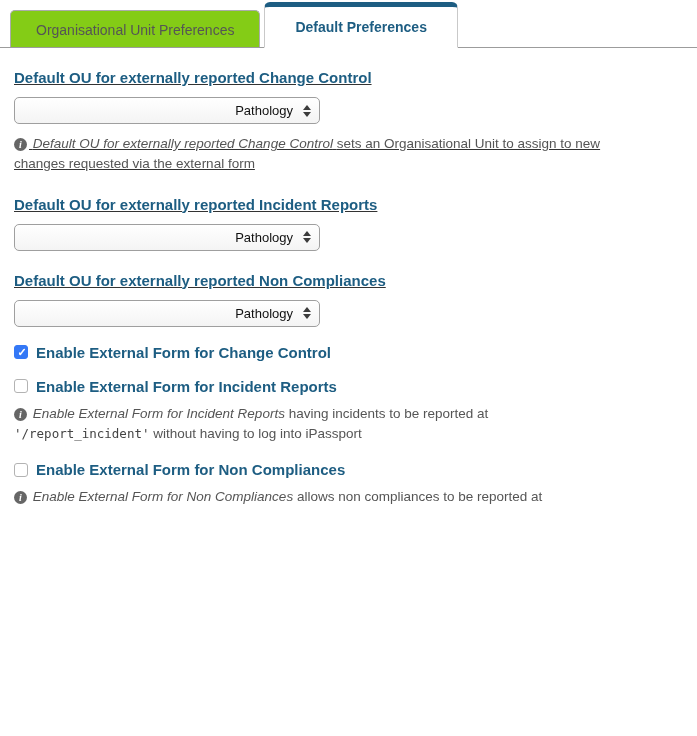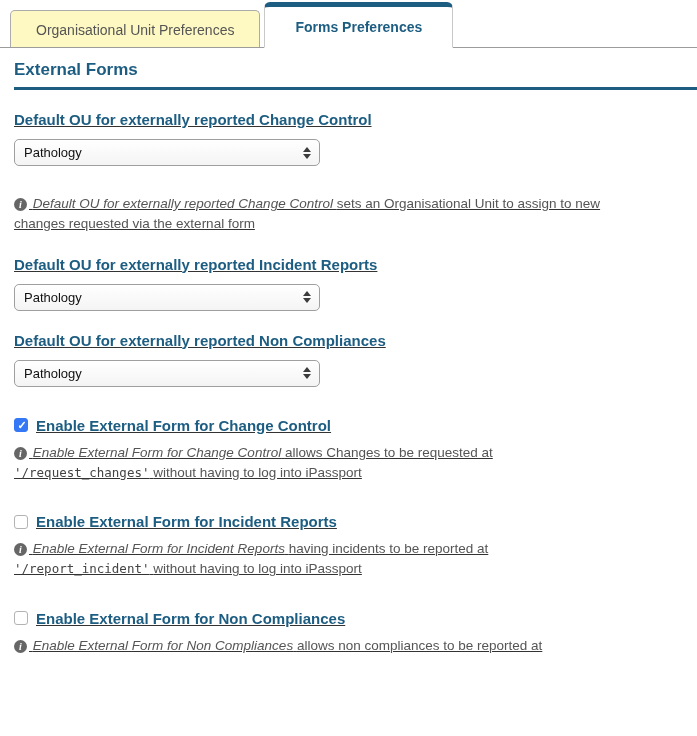--- a/index.html
+++ b/index.html
@@ -17,21 +17,21 @@
     border-bottom: 1px solid #9c9c9c;
     height: 48px;
   }
   .tab {
     font-size: 14px;
     text-align: center;
     cursor: pointer;
     white-space: nowrap;
   }
   .tab.inactive {
-    background: #fef9c3;
+    background: #84cc16;
     border: 1px solid #ababab;
     border-bottom: none;
     border-radius: 5px 5px 0 0;
     color: #555;
     padding: 11px 25px 11px;
     height: 37px;
   }
   .tab.active {
     background: #fff;
     border: 1px solid #c9c9c9;
@@ -70,40 +70,41 @@
   select.ou-select {
     width: 100%; height: 27px;
     -webkit-appearance: none; appearance: none;
     border: 1px solid #9f9f9f;
     border-radius: 5px;
     background: linear-gradient(#ffffff, #f4f4f4);
     padding: 0 26px 0 9px;
     font-family: "Liberation Sans", sans-serif;
     font-size: 13px;
     color: #111;
+    text-align: right;
   }
   .stepper {
     position: absolute; right: 9px; top: 50%;
     transform: translateY(-50%);
     display: flex; flex-direction: column; gap: 2px;
     pointer-events: none;
   }
   .stepper .tri-up {
     width: 0; height: 0;
     border-left: 4px solid transparent; border-right: 4px solid transparent;
     border-bottom: 5px solid #3c3c3c;
   }
   .stepper .tri-dn {
     width: 0; height: 0;
     border-left: 4px solid transparent; border-right: 4px solid transparent;
     border-top: 5px solid #3c3c3c;
   }
 
   .help {
-    margin-top: 28px;
+    margin-top: 10px;
     font-size: 13.5px;
     line-height: 1.5;
     color: #555;
     max-width: 596px;
   }
   .help .info-icon {
     display: inline-block;
     width: 13px; height: 13px;
     background: #666;
     border-radius: 50%;
@@ -119,21 +120,21 @@
   }
   .help .info-icon::before { content: "i"; }
   .help .setting-name { font-style: italic; }
   .help .code {
     font-family: "DejaVu Sans Mono", monospace;
     font-size: 12.5px;
     color: #444;
   }
 
   
-  .check-section { margin-top: 30px; text-decoration: underline; }
+  .check-section { margin-top: 17px; }
   .check-row { display: flex; align-items: center; gap: 8px; }
   .checkbox {
     display: inline-block;
     width: 14px; height: 14px;
     border: 1px solid #b3b3b3;
     border-radius: 3px;
     background: #fff;
     cursor: pointer;
     flex: 0 0 auto;
     position: relative;
@@ -156,26 +157,25 @@
     color: #1d5d82;
     cursor: pointer;
   }
   .check-section .help { margin-top: 9px; }
 </style>
 </head>
 <body>
 
 <div class="tabbar">
   <div class="tab inactive">Organisational Unit Preferences</div>
-  <div class="tab active">Forms Preferences</div>
+  <div class="tab active">Default Preferences</div>
 </div>
 
 <div class="content">
 
-  <h1 class="section-title">External Forms</h1>
 
   <div class="field-section">
     <span class="field-label">Default OU for externally reported Change Control</span>
     <div class="select-wrap">
       <select class="ou-select">
         <option>Pathology</option>
       </select>
       <span class="stepper">
           <span class="tri-up"></span>
           <span class="tri-dn"></span>
@@ -212,27 +212,20 @@
           <span class="tri-dn"></span>
         </span>
     </div>
   </div>
 
   <div class="check-section">
     <div class="check-row">
       <span class="checkbox checked"></span>
       <span class="check-label">Enable External Form for Change Control</span>
     </div>
-    <p class="help">
-      <span class="info-icon"></span>
-      <span class="setting-name">Enable External Form for Change Control</span>
-      <span>allows Changes to be requested at</span>
-      <span class="code">'/request_changes'</span>
-      <span>without having to log into iPassport</span>
-    </p>
   </div>
 
   <div class="check-section">
     <div class="check-row">
       <span class="checkbox"></span>
       <span class="check-label">Enable External Form for Incident Reports</span>
     </div>
     <p class="help">
       <span class="info-icon"></span>
       <span class="setting-name">Enable External Form for Incident Reports</span>

